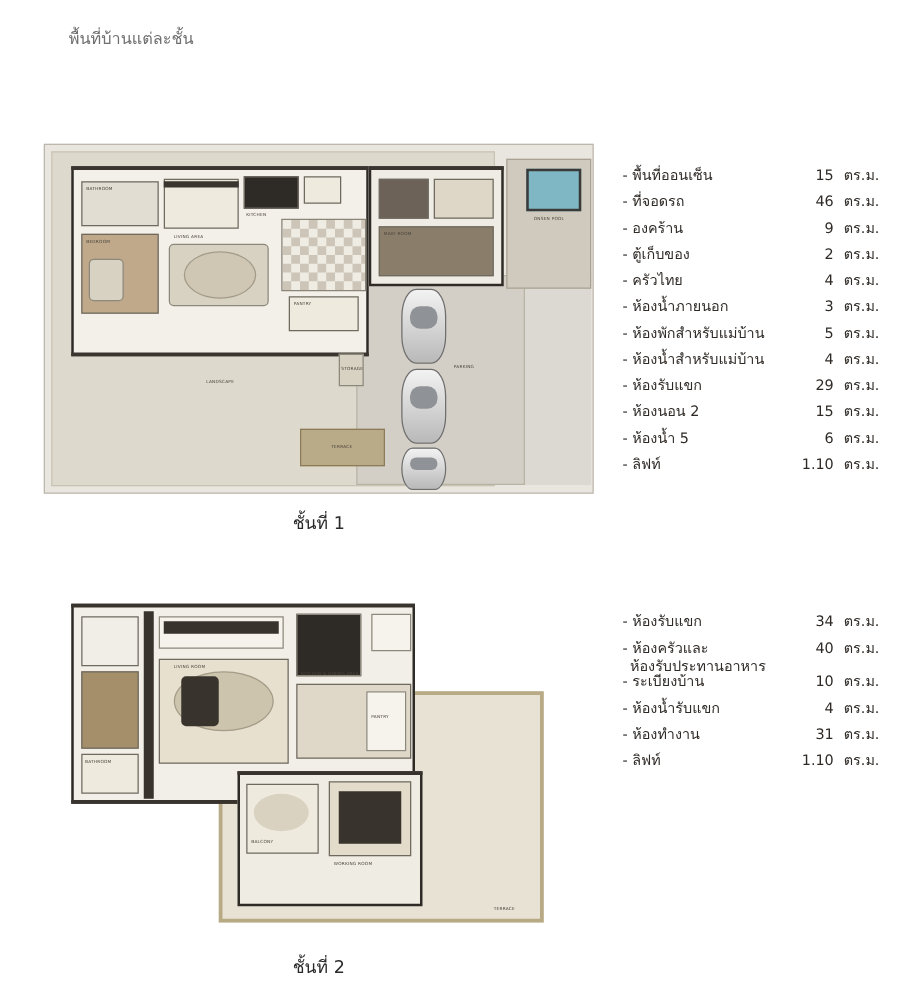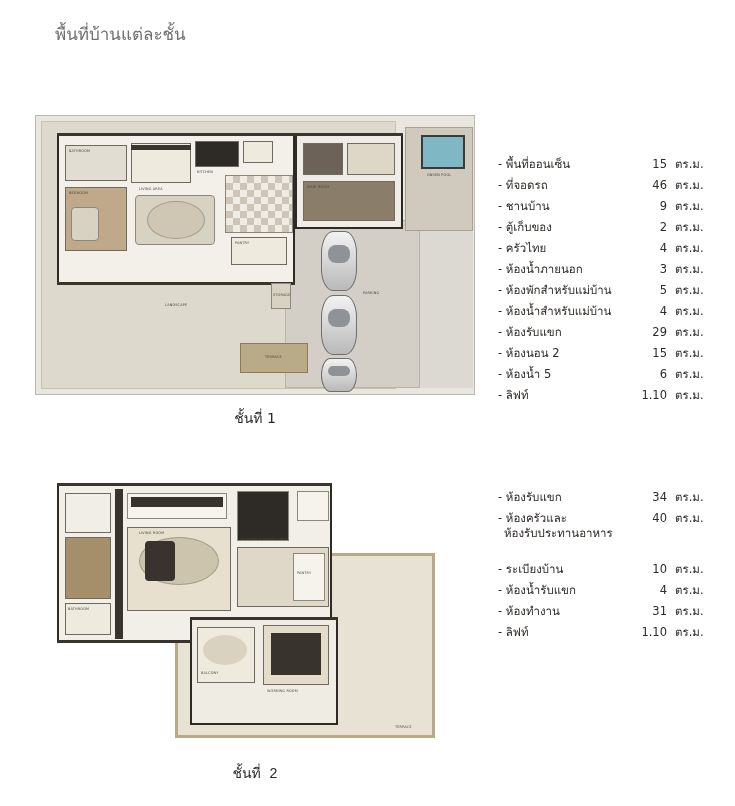--- a/index.html
+++ b/index.html
@@ -25,21 +25,21 @@
   }
   .title {
     font-size: 21px;
     font-weight: bold;
     color: #1a1a1a;
     letter-spacing: 0.2px;
     line-height: 1.25;
     white-space: nowrap;
   }
   .subtitle {
-    font-size: 17px;
+    font-size: 13px;
     color: #6f6f6f;
     margin-top: 2px;
     line-height: 1.25;
     white-space: nowrap;
   }
 
   
   .floor-block { position: absolute; }
   #floor1 { left: 0; top: 110px; width: 735px; }
   #floor2 { left: 0; top: 470px; width: 735px; }
@@ -50,30 +50,30 @@
 
   .floor-caption {
     position: absolute;
     font-size: 14px;
     color: #2b2b2b;
     text-align: center;
     width: 440px;
     left: 35px;
   }
   #floor1 .floor-caption { top: 297px; }
-  #floor2 .floor-caption { top: 292px; font-family: Liberation Mono, monospace; }
+  #floor2 .floor-caption { top: 292px; }
 
   
   .legend {
     position: absolute;
     font-size: 11.5px;
     color: #2f2a26;
     line-height: 1;
   }
-  #floor1 .legend { left: 498px; top: 49px; width: 220px; }
+  #floor1 .legend { left: 498px; top: 25px; width: 220px; }
   #floor2 .legend { left: 498px; top: 22px; width: 220px; }
 
   .legend-row {
     display: flex;
     align-items: baseline;
     margin-bottom: 9.5px;
   }
   .legend-label {
     flex: 0 0 135px;
     white-space: nowrap;
@@ -82,21 +82,21 @@
     flex: 0 0 42px;
     text-align: right;
     padding-right: 8px;
   }
   .legend-unit {
     flex: 0 0 auto;
     color: #2f2a26;
   }
   .legend-sub {
     margin-top: -6px;
-    margin-bottom: 24px;
+    margin-bottom: 0;
     padding-left: 6px;
     white-space: nowrap;
   }
 
   
   .plan {
     position: absolute;
     inset: 0;
   }
   .pl { position: absolute; }
@@ -279,21 +279,21 @@
       <span class="legend-label">- พื้นที่ออนเซ็น</span>
       <span class="legend-value">15</span>
       <span class="legend-unit">ตร.ม.</span>
     </div>
     <div class="legend-row">
       <span class="legend-label">- ที่จอดรถ</span>
       <span class="legend-value">46</span>
       <span class="legend-unit">ตร.ม.</span>
     </div>
     <div class="legend-row">
-      <span class="legend-label">- ชานบ้าน</span>
+      <span class="legend-label">- องคร้าน</span>
       <span class="legend-value">9</span>
       <span class="legend-unit">ตร.ม.</span>
     </div>
     <div class="legend-row">
       <span class="legend-label">- ตู้เก็บของ</span>
       <span class="legend-value">2</span>
       <span class="legend-unit">ตร.ม.</span>
     </div>
     <div class="legend-row">
       <span class="legend-label">- ครัวไทย</span>

